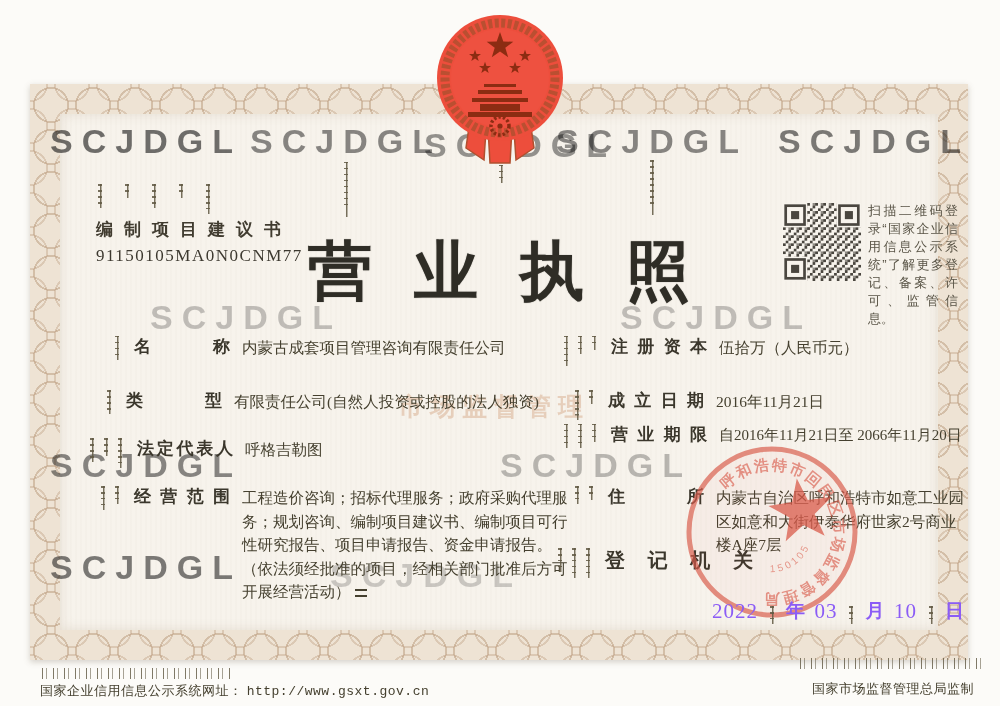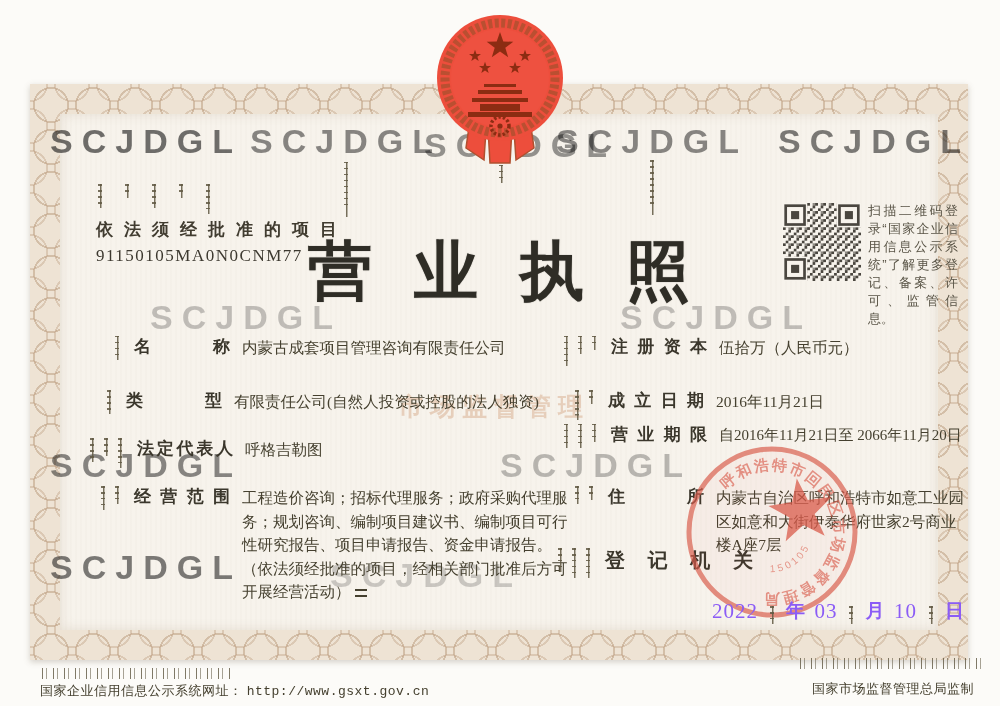--- a/index.html
+++ b/index.html
@@ -143,21 +143,21 @@
 <div class="abs" style="left:497px;top:165px"><span class="mong h18"></span></div>
 <div class="abs" style="left:648px;top:160px"><span class="mong h55"></span></div>
 
 <div class="abs" style="left:96px;top:184px;width:225px;display:flex;gap:18px">
   <span class="mong h24"></span>
     <span class="mong h14"></span>
     <span class="mong h24"></span>
   <span class="mong h14"></span>
     <span class="mong h30"></span>
 </div>
-<div class="abs credit-label" style="left:96px;top:218px">依法须经批准的项目</div>
+<div class="abs credit-label" style="left:96px;top:218px">编制项目建议书</div>
 <div class="abs credit-code" style="left:96px;top:246px">91150105MA0N0CNM77</div>
 
 <div class="abs title" style="left:308px;top:228px">营业执照</div>
 
 <svg class="qr-box" viewBox="0 0 29 29">
   <defs>
     <pattern id="qrp" width="3" height="3" patternUnits="userSpaceOnUse">
       <rect width="1" height="1" fill="#4a463f"></rect>
       <rect x="2" y="1" width="1" height="1" fill="#4a463f"></rect>
       <rect x="1" y="2" width="1" height="1" fill="#4a463f"></rect>

